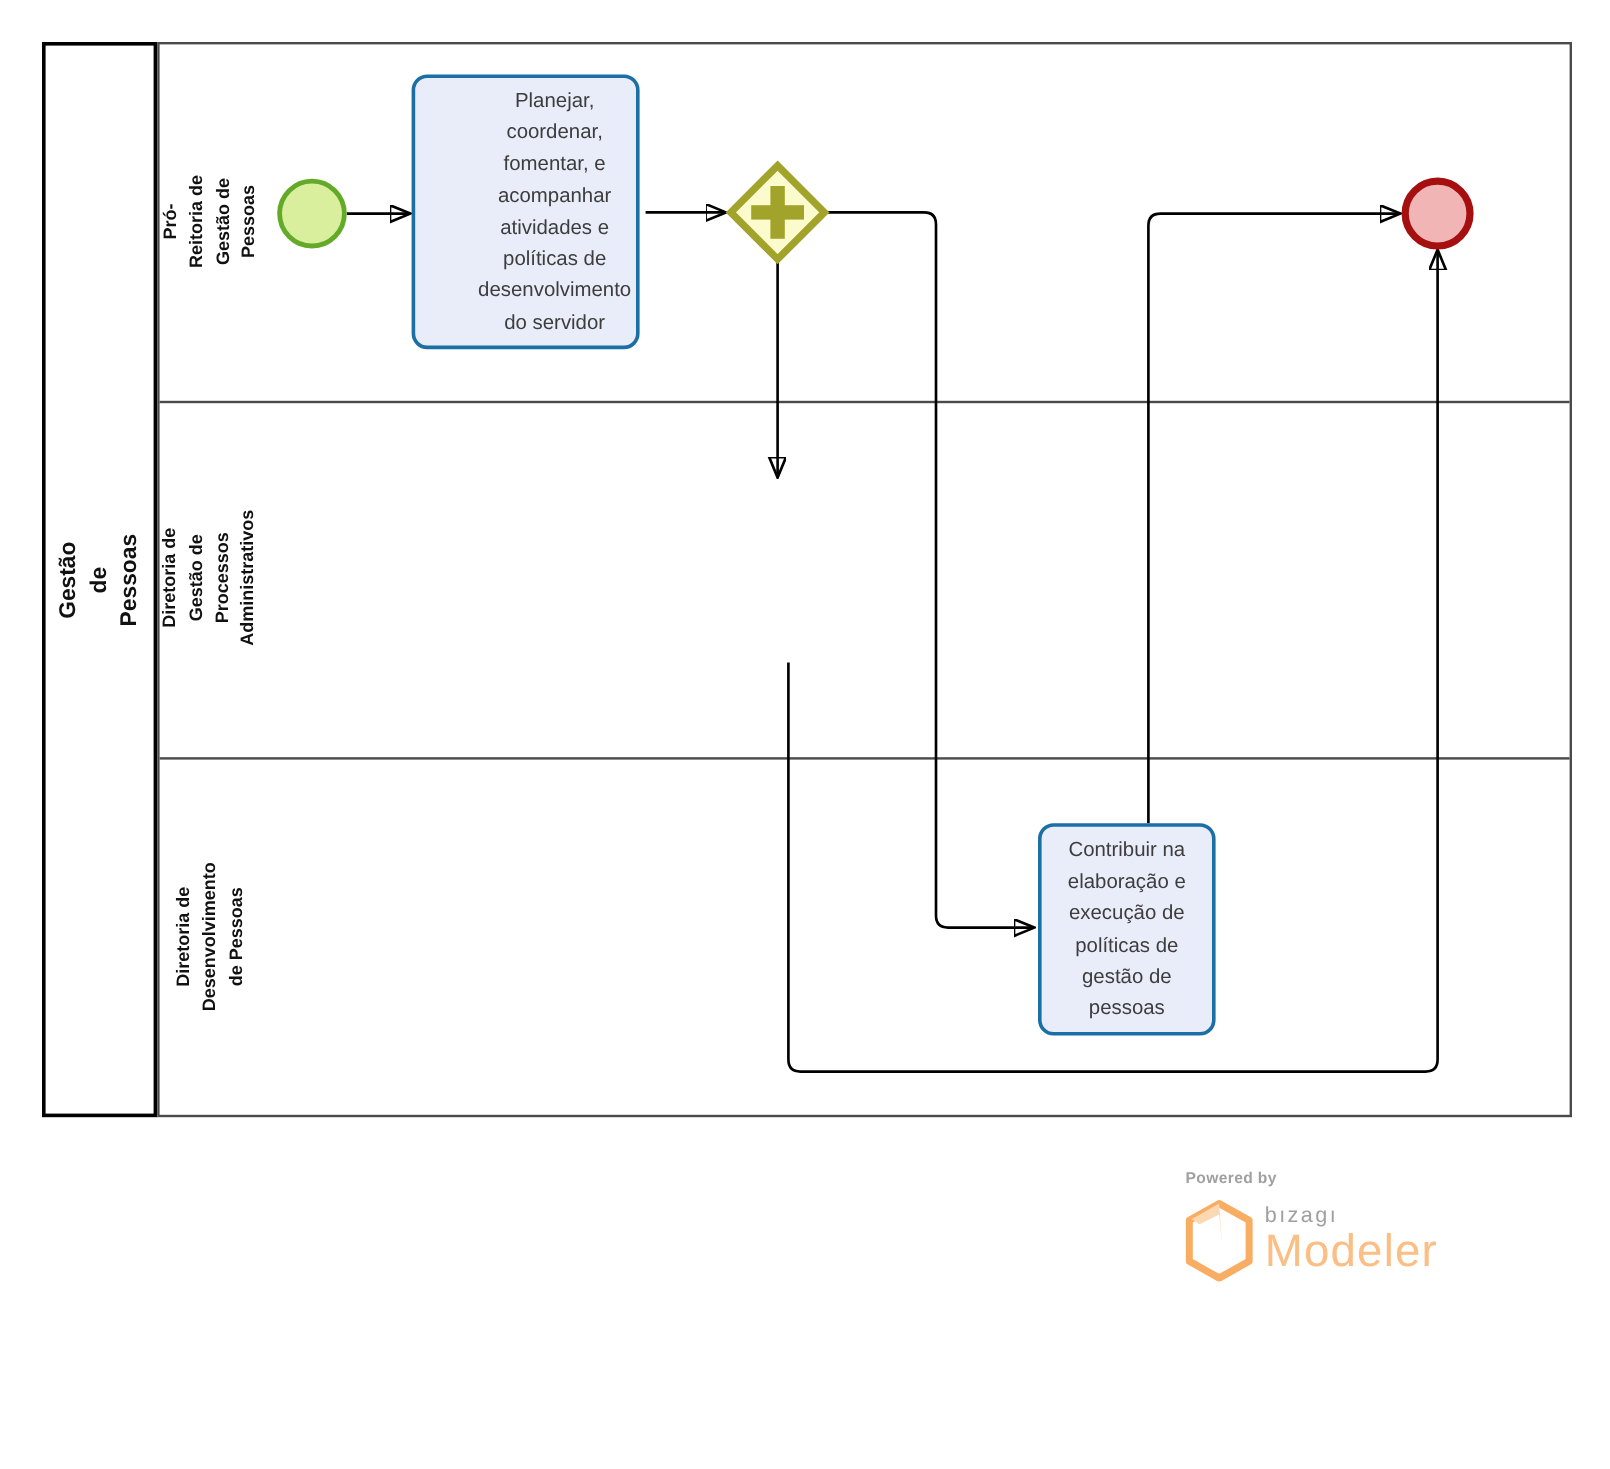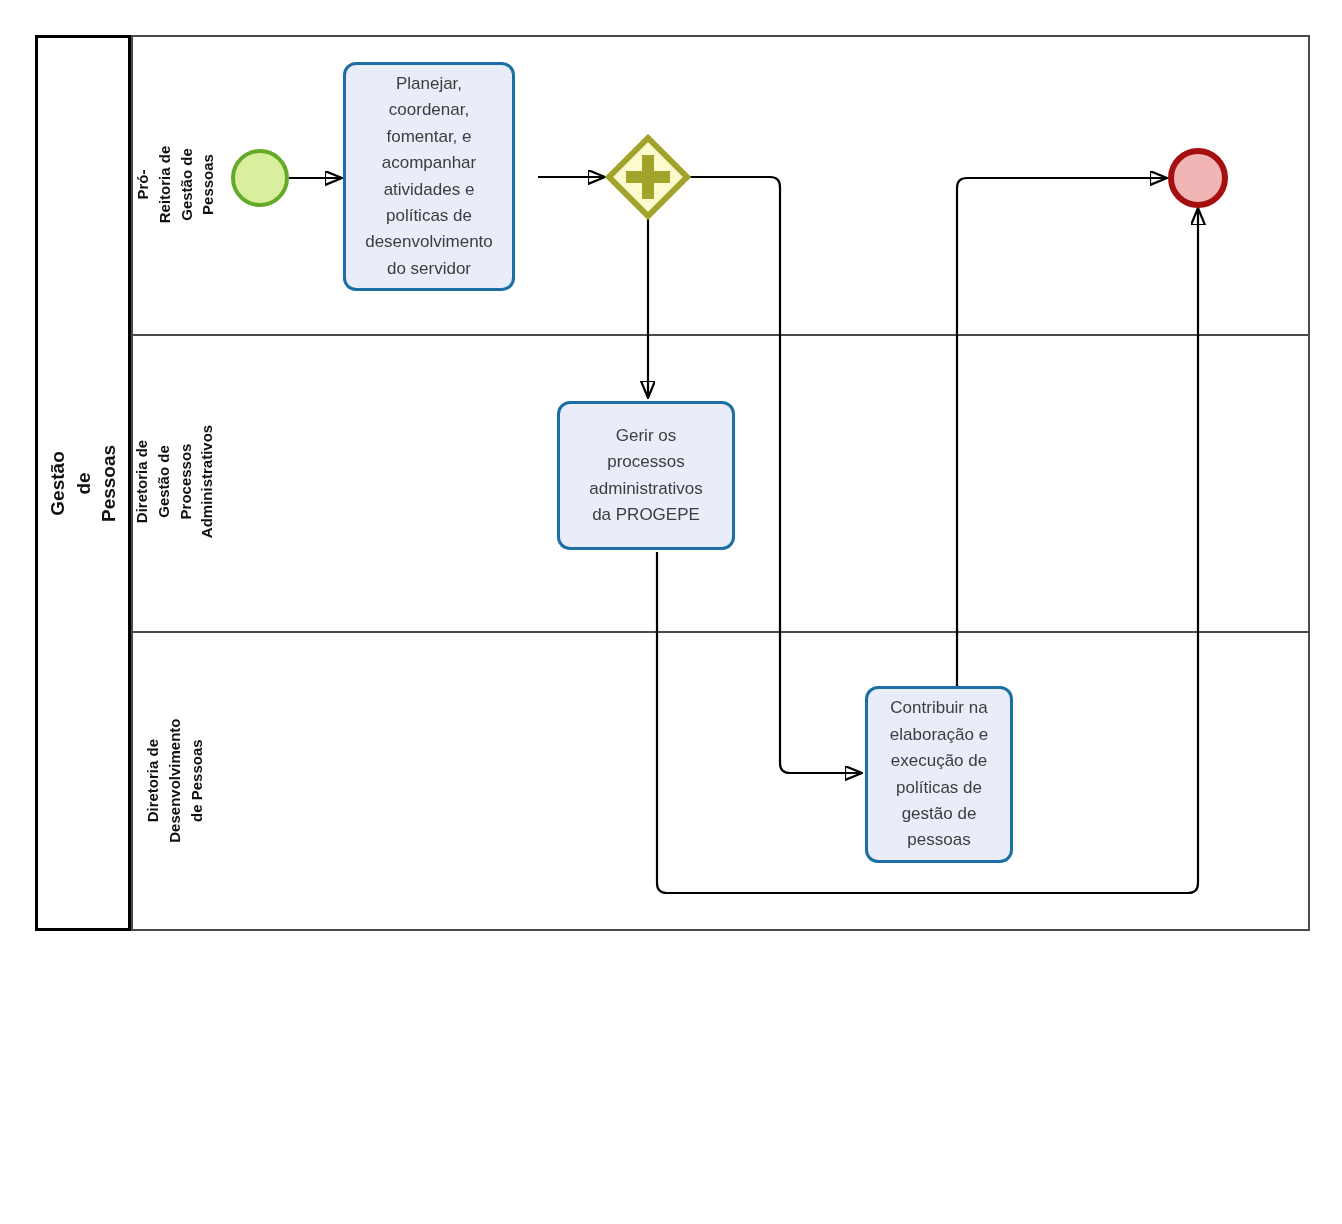--- a/index.html
+++ b/index.html
@@ -36,21 +36,21 @@
   .flows{position:absolute;left:0;top:0;width:1342px;height:1224px;pointer-events:none;}
   .flows path{stroke:var(--flow,#000);stroke-width:2.2;fill:none;}
   
   .task{
     position:absolute;box-sizing:border-box;
     background:var(--task-fill,#e9edfa);border:3px solid var(--task-border,#1b6fa5);
     border-radius:13px;color:var(--text,#3d3d3d);font-size:17px;line-height:1.55;
     display:flex;align-items:center;justify-content:center;text-align:center;white-space:pre-line;
     padding:4px;
   }
-  .task-planejar{left:343px;top:62px;width:172px;height:229px;}
+  .task-planejar{left:343px;top:62px;width:190px;height:229px;justify-content:flex-end;}
   .task-gerir{left:557px;top:401px;width:178px;height:149px;}
   .task-contribuir{left:865px;top:686px;width:148px;height:177px;}
   .event{position:absolute;box-sizing:border-box;border-radius:50%;}
   .start-event{
     left:231px;top:149px;width:58px;height:58px;
     background:var(--start-fill,#d9ef9e);border:4px solid var(--start-border,#62aa28);
   }
   .end-event{
     left:1168px;top:148px;width:60px;height:60px;
     background:var(--end-fill,#f2b5b5);border:6px solid var(--end-border,#a50f0f);
@@ -120,32 +120,40 @@
   </div>
 
   <svg class="gateway" viewBox="0 0 88 88">
     <polygon points="44,5 83,44 44,83 5,44" fill="#fbfbce" stroke="#a2a32b" stroke-width="6" stroke-linejoin="miter"></polygon>
     <g fill="#a2a32b">
       <rect x="22" y="38" width="44" height="12"></rect>
       <rect x="38" y="22" width="12" height="44"></rect>
     </g>
   </svg>
 
-  <div class="task task-gerir">
-    <span>Gerir os
-processos
-administrativos
-da PROGEPE</span>
-  </div>
 
   <div class="task task-contribuir">
     <span>Contribuir na
 elaboração e
 execução de
 políticas de
 gestão de
 pessoas</span>
   </div>
 
   <div class="event end-event"></div>
 
+  <div class="branding">
+    <div class="powered-by">Powered by</div>
+    <div class="brand-row">
+      <svg class="brand-icon" viewBox="0 0 56 68">
+        <polygon points="28,3 53,17 53,51 28,65 3,51 3,17" fill="none" stroke="#f9ad63" stroke-width="6" stroke-linejoin="round"></polygon>
+        <polygon points="5,16 28,3 30,32" fill="#fcd9b4" stroke="none"></polygon>
+        <polygon points="30,32 10,21 28,12" fill="#ffffff" stroke="none"></polygon>
+      </svg>
+      <div class="brand-col">
+        <div class="brand-name">bızagı</div>
+        <div class="brand-product">Modeler</div>
+      </div>
+    </div>
+  </div>
 
 </div>
 
 </body></html>

